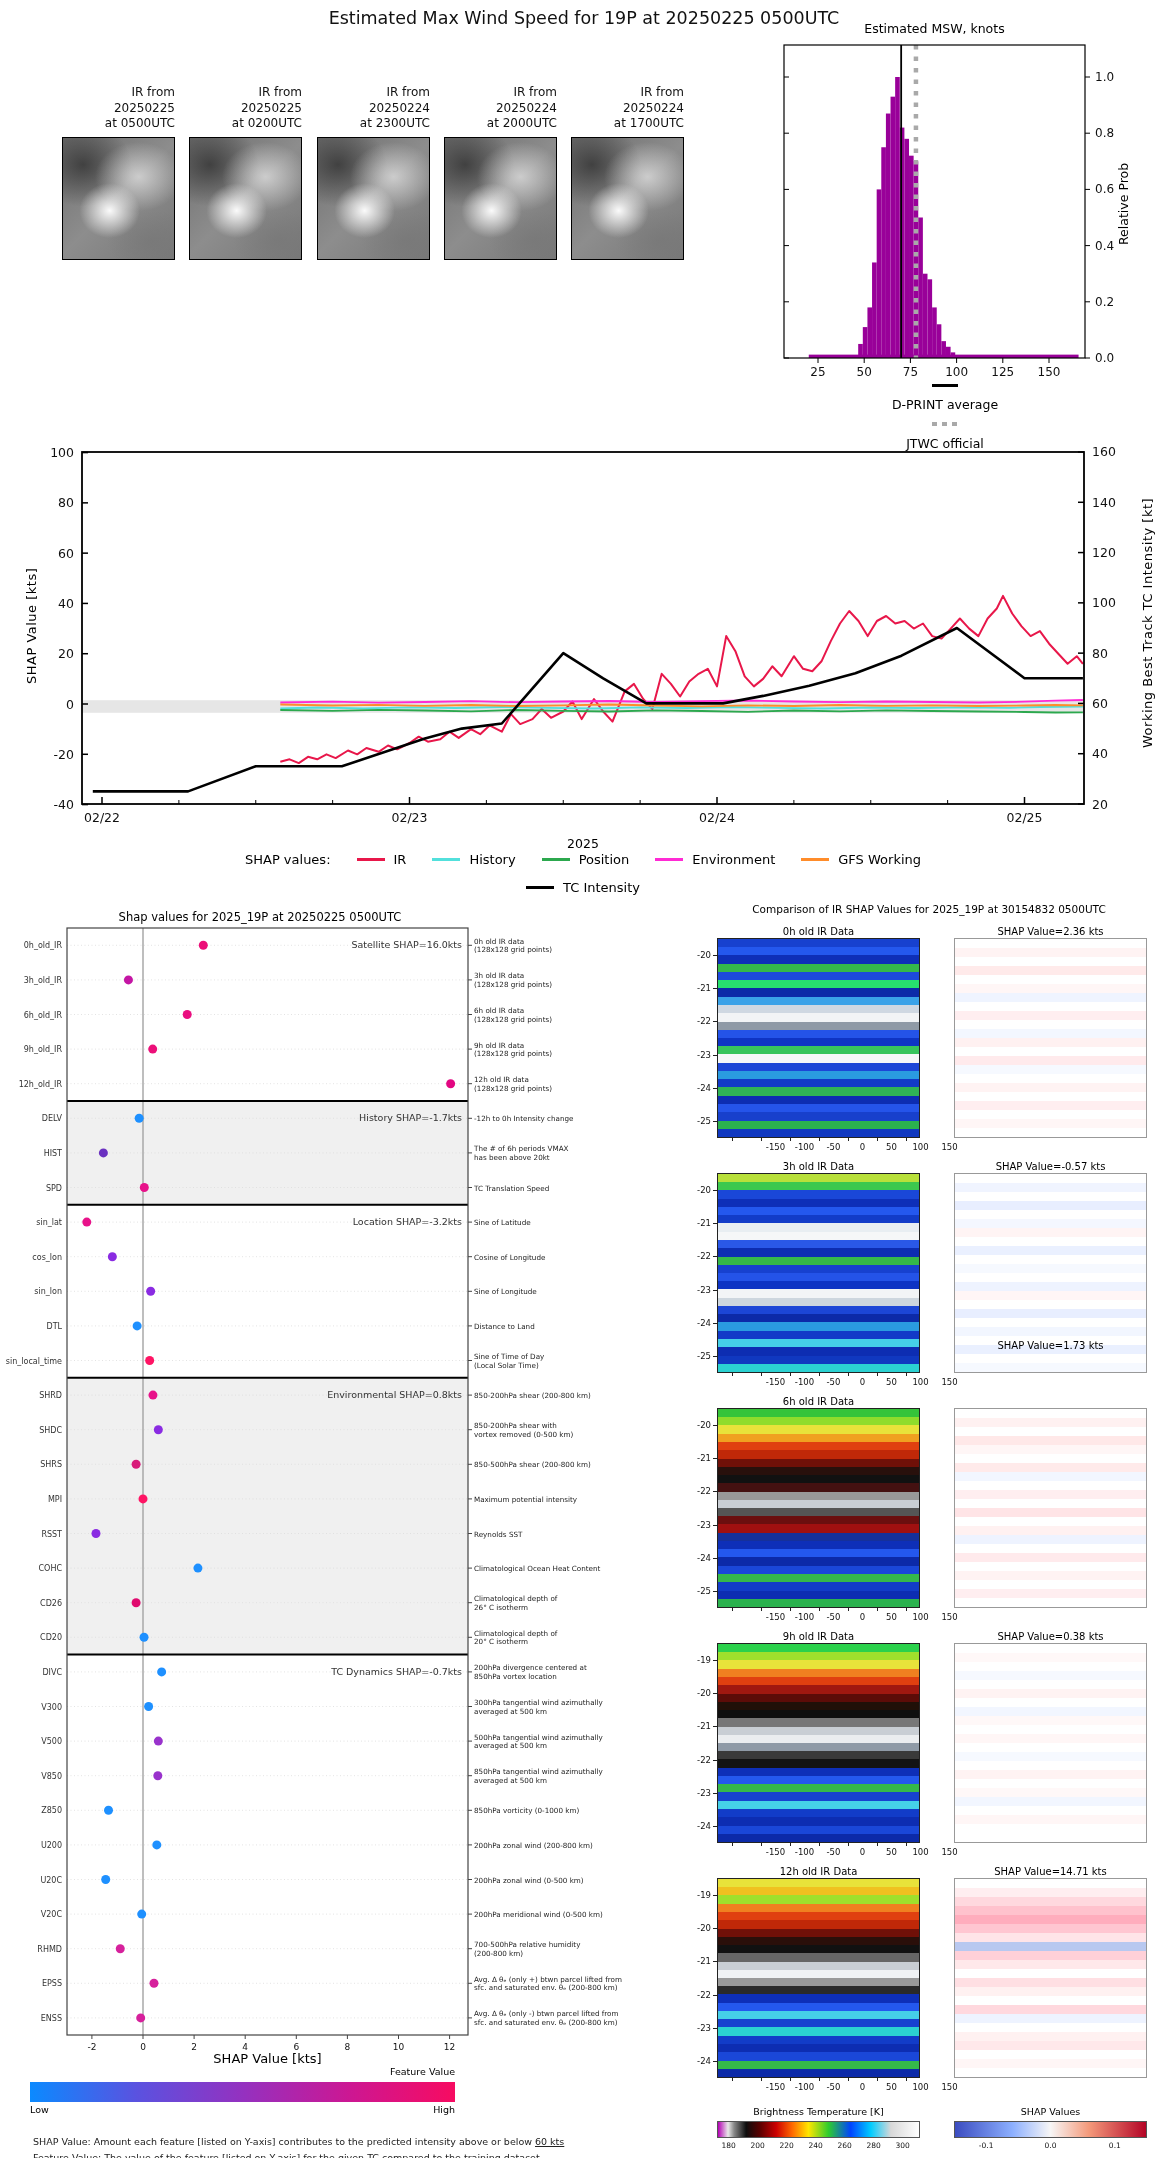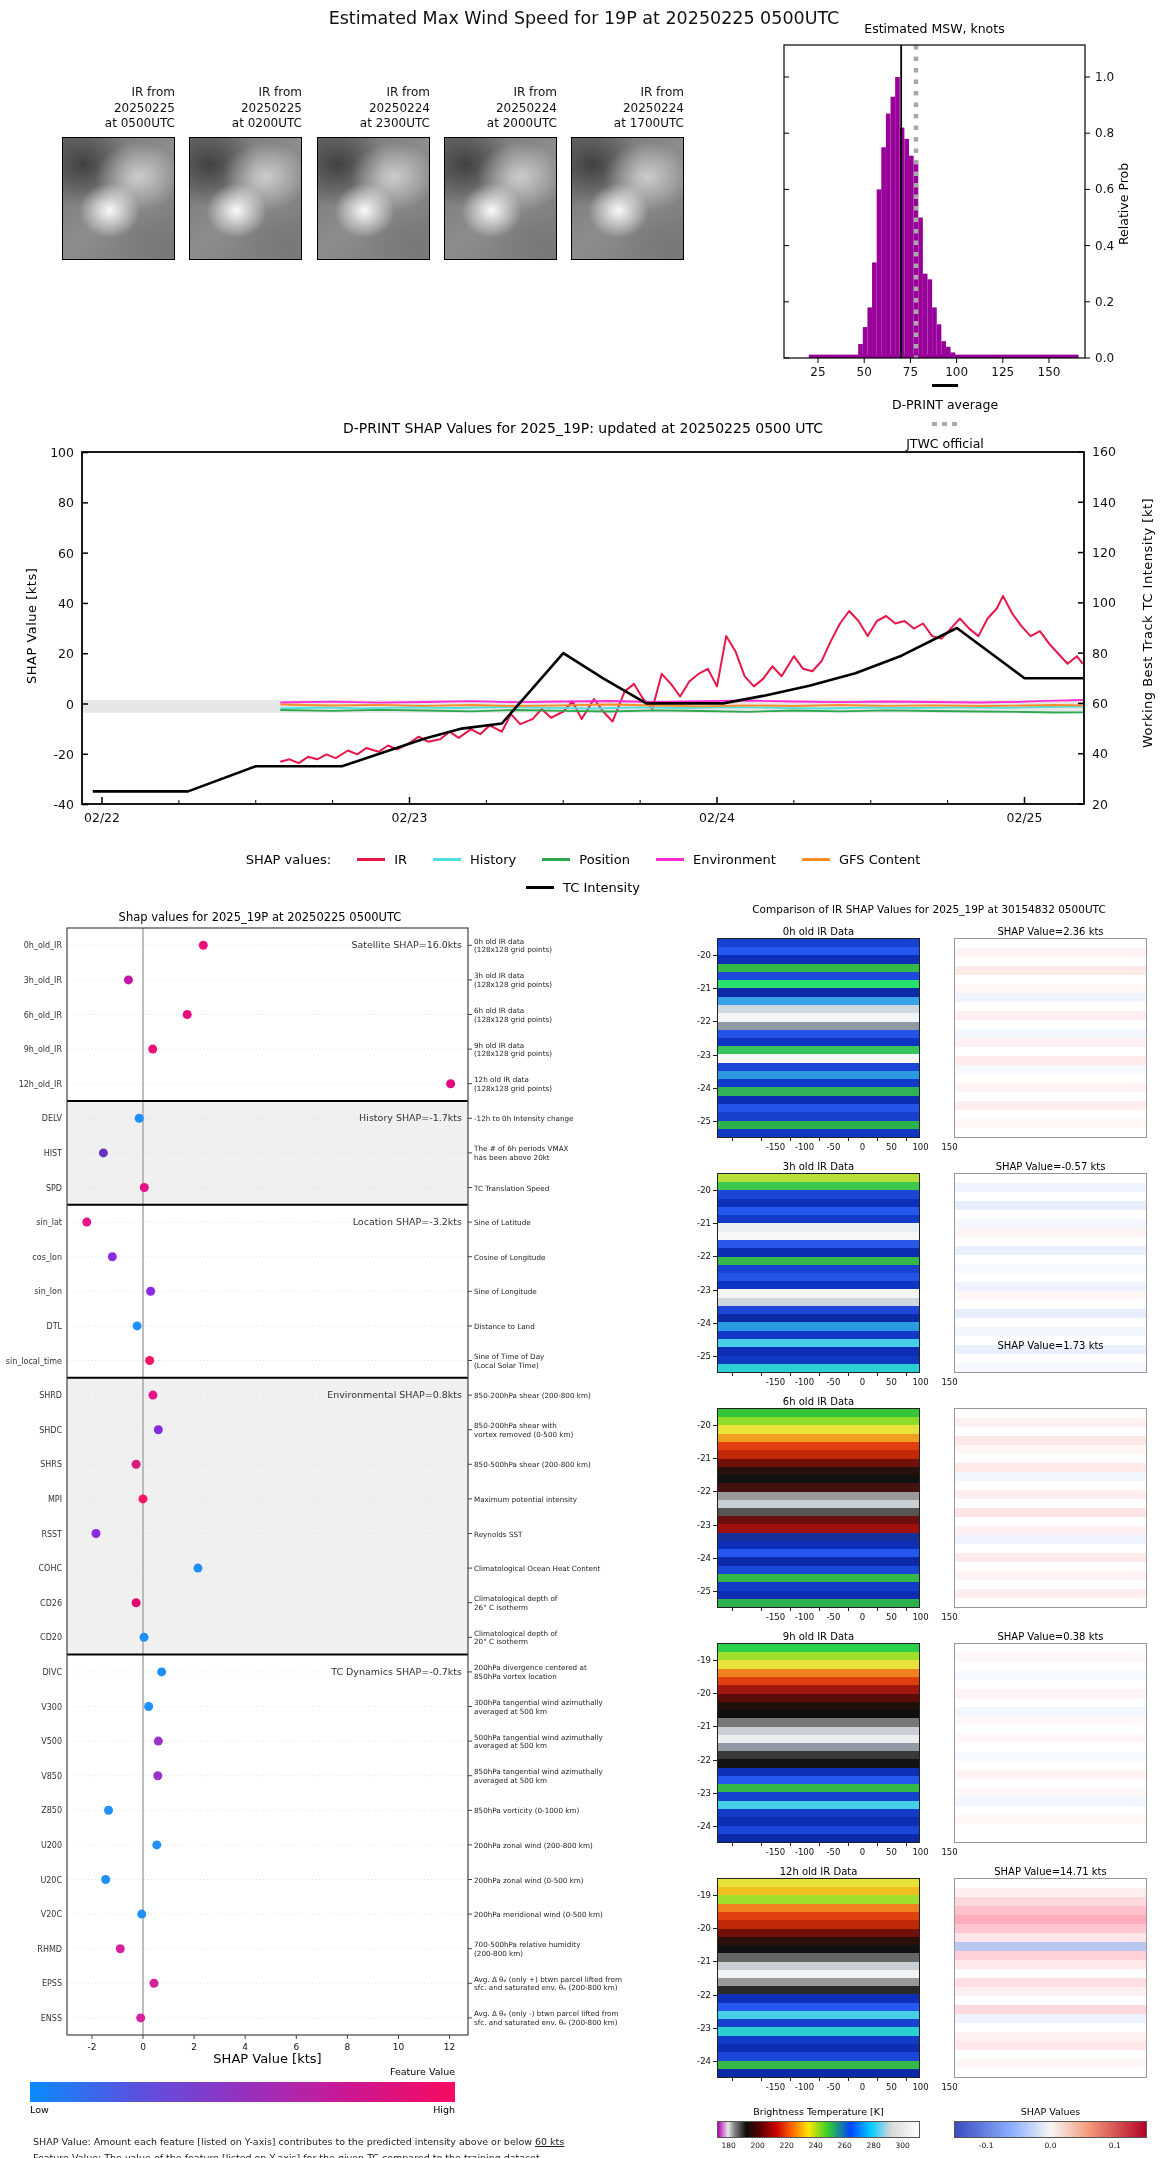--- a/index.html
+++ b/index.html
@@ -164,21 +164,20 @@
       <line x1="784" y1="77" x2="789" y2="77" stroke="#000"></line>
       <text x="1095" y="81" font-size="12" text-anchor="start" fill="#111">1.0</text>
     </svg>
   <div class="abs" id="hist-legend">
     <span class="sw-line"></span>
     <span>D-PRINT average</span>
     <span class="sw-dot"></span>
     <span>JTWC official</span>
   </div>
 
-  <div class="abs" id="ts-title">D-PRINT SHAP Values for 2025_19P: updated at 20250225 0500 UTC</div>
   <div class="abs vlabel" id="ts-ylab-l">SHAP Value [kts]</div>
   <div class="abs vlabel" id="ts-ylab-r">Working Best Track TC Intensity [kt]</div>
   <svg id="ts-svg" width="1168" height="440" style="top:410px">
       <rect x="82" y="290.22855" width="1002" height="12.571500000000015" fill="#e6e6e6"></rect>
       <polyline points="280.3,351.8 289.6,349.3 298.8,353.1 308.0,346.8 317.2,349.3 326.5,344.3 335.7,348.1 348.0,340.5 357.2,344.3 366.4,338.0 378.7,341.8 388.0,335.5 397.2,339.3 409.5,333.0 418.7,326.7 427.9,331.7 440.3,329.2 449.5,321.7 458.7,327.9 471.0,319.1 480.2,324.2 489.5,315.4 501.8,321.7 511.0,304.1 520.2,314.1 532.5,309.1 541.7,299.0 551.0,307.8 563.3,301.5 572.5,291.5 581.7,309.1 594.0,289.0 603.2,301.5 612.5,311.6 624.7,281.4 634.0,273.9 643.2,289.0 652.4,299.0 661.7,263.8 670.9,273.9 680.1,286.5 689.3,271.4 698.6,263.8 707.8,258.8 717.0,276.4 726.2,226.1 735.4,241.2 744.7,266.3 753.9,276.4 763.1,268.9 772.3,256.3 781.6,266.3 793.9,246.2 803.1,258.8 812.3,261.3 821.5,251.3 830.8,231.1 840.0,213.5 849.2,201.0 858.5,211.0 867.7,226.1 876.9,211.0 886.1,206.0 895.3,213.5 904.6,211.0 913.8,218.6 923.0,213.5 932.2,226.1 941.5,228.6 950.7,218.6 959.9,208.5 969.2,218.6 978.4,226.1 987.6,208.5 996.8,198.5 1003.0,185.9 1012.2,203.5 1021.4,216.1 1030.6,226.1 1039.9,221.1 1049.1,233.7 1058.3,243.7 1067.6,253.8 1076.8,246.2 1082.9,253.8" fill="none" stroke="#e8174a" stroke-width="2" stroke-linejoin="round"></polyline>
       <polyline points="280.3,298.5 317.2,297.5 363.4,298.3 409.5,297.3 455.6,298.0 501.8,297.0 547.9,297.8 594.0,298.5 640.1,297.3 686.2,298.0 732.4,297.0 778.5,297.8 824.6,298.5 870.8,297.5 916.9,298.0 963.0,297.3 1009.1,297.8 1039.9,297.0 1082.9,296.5" fill="none" stroke="#52e0dc" stroke-width="1.8" stroke-linejoin="round"></polyline>
       <polyline points="280.3,300.0 332.6,300.8 378.7,299.8 424.9,300.5 471.0,301.3 517.1,300.0 563.3,300.8 609.4,301.5 655.5,300.3 701.6,301.0 747.8,301.8 793.9,300.5 840.0,301.3 886.1,300.3 932.2,301.0 978.4,301.5 1024.5,302.0 1055.3,302.5 1082.9,302.3" fill="none" stroke="#2ca84e" stroke-width="1.8" stroke-linejoin="round"></polyline>
       <polyline points="280.3,292.5 332.6,291.7 378.7,292.7 424.9,292.0 471.0,291.2 517.1,292.2 563.3,291.5 609.4,291.0 655.5,292.0 701.6,291.2 747.8,290.5 793.9,291.5 840.0,292.2 886.1,291.5 932.2,292.0 978.4,292.5 1024.5,291.7 1055.3,290.7 1082.9,290.0" fill="none" stroke="#ff2ad4" stroke-width="1.8" stroke-linejoin="round"></polyline>
       <polyline points="280.3,294.5 332.6,295.5 378.7,294.8 424.9,295.8 471.0,295.0 517.1,296.0 563.3,295.3 609.4,294.5 655.5,295.5 701.6,296.3 747.8,295.3 793.9,296.0 840.0,295.0 886.1,295.8 932.2,295.3 978.4,296.0 1024.5,295.5 1055.3,295.0 1082.9,295.3" fill="none" stroke="#ff8c2a" stroke-width="1.8" stroke-linejoin="round"></polyline>
       <polyline points="92.8,381.4 188.1,381.4 255.8,356.3 341.9,356.3 424.9,328.6 461.8,318.6 501.8,313.5 563.3,243.1 603.2,268.3 646.3,293.4 723.1,293.4 763.1,285.9 809.3,275.8 855.4,263.3 901.5,245.7 956.9,218.0 1024.5,268.3 1082.9,268.3" fill="none" stroke="#000000" stroke-width="2.6" stroke-linejoin="round"></polyline>
@@ -226,41 +225,42 @@
       <line x1="178.875" y1="394" x2="178.875" y2="390" stroke="#000"></line>
       <line x1="255.75" y1="394" x2="255.75" y2="390" stroke="#000"></line>
       <line x1="332.625" y1="394" x2="332.625" y2="390" stroke="#000"></line>
       <line x1="486.375" y1="394" x2="486.375" y2="390" stroke="#000"></line>
       <line x1="563.25" y1="394" x2="563.25" y2="390" stroke="#000"></line>
       <line x1="640.125" y1="394" x2="640.125" y2="390" stroke="#000"></line>
       <line x1="793.875" y1="394" x2="793.875" y2="390" stroke="#000"></line>
       <line x1="870.75" y1="394" x2="870.75" y2="390" stroke="#000"></line>
       <line x1="947.625" y1="394" x2="947.625" y2="390" stroke="#000"></line>
     </svg>
+  <div class="abs" id="ts-year">2025</div>
   <div class="abs ts-leg" id="ts-legend1">
     <span>SHAP values:</span>
     <span class="ts-item">
         <span class="ts-swatch" style="background: rgb(232, 23, 74);"></span>
         <span>IR</span>
       </span>
     <span class="ts-item">
         <span class="ts-swatch" style="background: rgb(82, 224, 220);"></span>
         <span>History</span>
       </span>
     <span class="ts-item">
         <span class="ts-swatch" style="background: rgb(44, 168, 78);"></span>
         <span>Position</span>
       </span>
     <span class="ts-item">
         <span class="ts-swatch" style="background: rgb(255, 42, 212);"></span>
         <span>Environment</span>
       </span>
     <span class="ts-item">
         <span class="ts-swatch" style="background: rgb(255, 140, 42);"></span>
-        <span>GFS Content</span>
+        <span>GFS Working</span>
       </span>
   </div>
   <div class="abs ts-leg" id="ts-legend2">
     <span class="ts-item">
         <span class="ts-swatch" style="background: rgb(0, 0, 0);"></span>
         <span>TC Intensity</span>
       </span>
   </div>
 
   <div class="abs" id="dot-title">Shap values for 2025_19P at 20250225 0500UTC</div>

